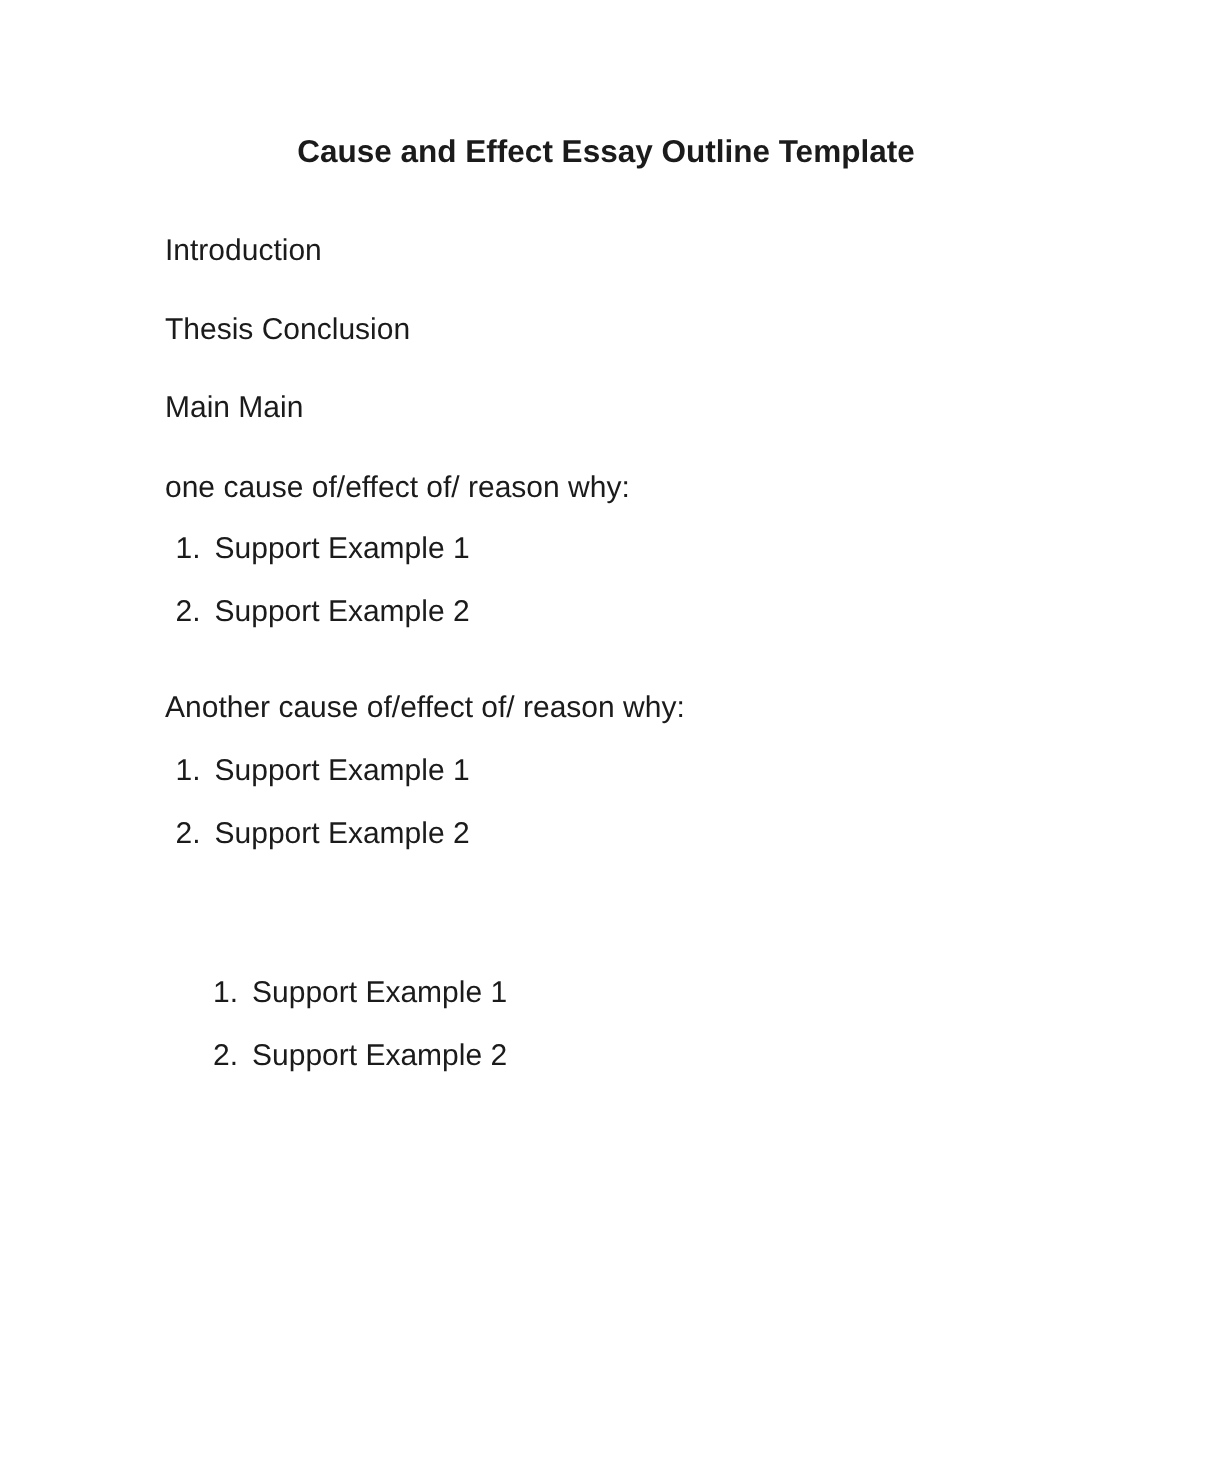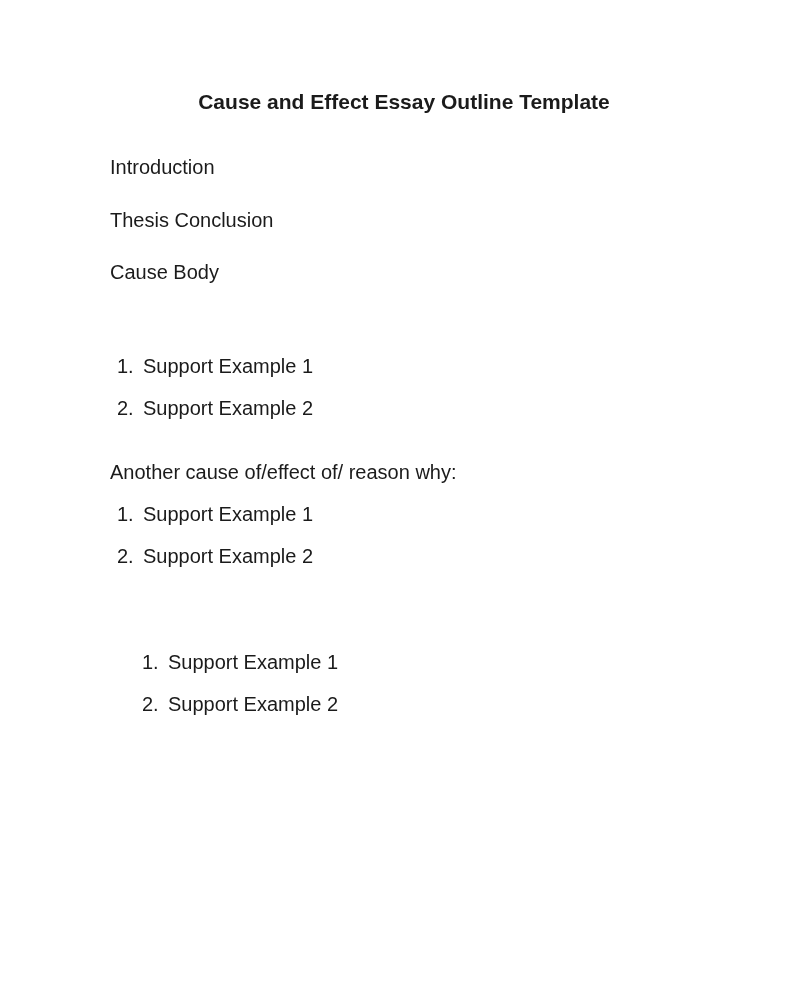--- a/index.html
+++ b/index.html
@@ -55,22 +55,23 @@
 <body>
 
 <div class="page">
 
   <h1 class="title">Cause and Effect Essay Outline Template</h1>
 
   <p class="line" style="top:145px">Introduction</p>
 
   <p class="line" style="top:198px">Thesis Conclusion</p>
 
-  <p class="line" style="top:250px">Cause Body</p>
+  <p class="line" style="top:250px">Main Main</p>
 
+  <p class="line" style="top:303px">one cause of/effect of/ reason why:</p>
 
   <div class="list-item indent-1" style="top:355px">
     <span class="num">1.</span>
     <span class="txt">Support Example 1</span>
   </div>
 
   <div class="list-item indent-1" style="top:397px">
     <span class="num">2.</span>
     <span class="txt">Support Example 2</span>
   </div>

